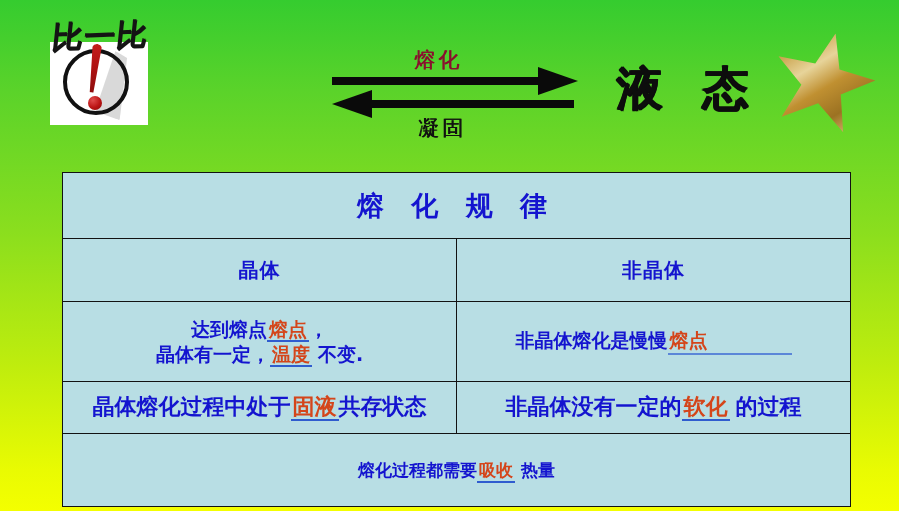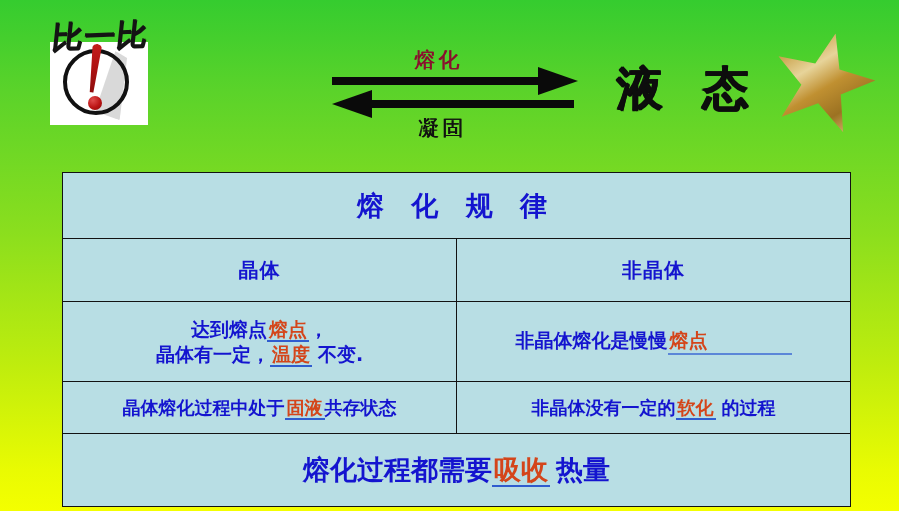--- a/index.html
+++ b/index.html
@@ -214,29 +214,29 @@
   .row-title .cn {
     font-size: 27px;
     letter-spacing: 9px;
     color: #1414cf;
   }
   .row-heads { height: 63px; }
   .row-heads .cn { font-size: 20px; letter-spacing: 1px; text-align: center; }
   .row-a { height: 80px; }
   .row-b { height: 52px; }
   .row-bottom { height: 73px; }
-  .row-bottom .cn { font-size: 27px; letter-spacing: 0px; }
+  .row-bottom .cn { font-size: 17px; letter-spacing: 0px; font-family: Liberation Mono, monospace; }
 
   .line {
     display: block;
     line-height: 1.30;
     font-size: 19px;
     white-space: nowrap;
   }
-  .line-sm { font-size: 18px; }
+  .line-sm { font-size: 22px; }
   .blank {
     color: #d4451a;
     border-bottom: 2.2px solid #2f5ccf;
     padding: 0 2px;
   }
   .blank-wide {
     color: #d4451a;
     border-bottom: 2.2px solid #5b86d8;
     padding: 0 2px;
     display: inline-block;

